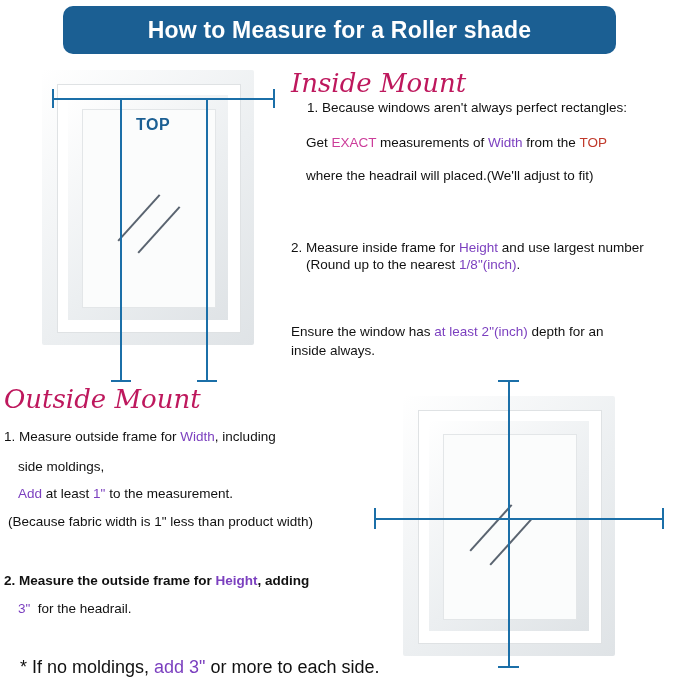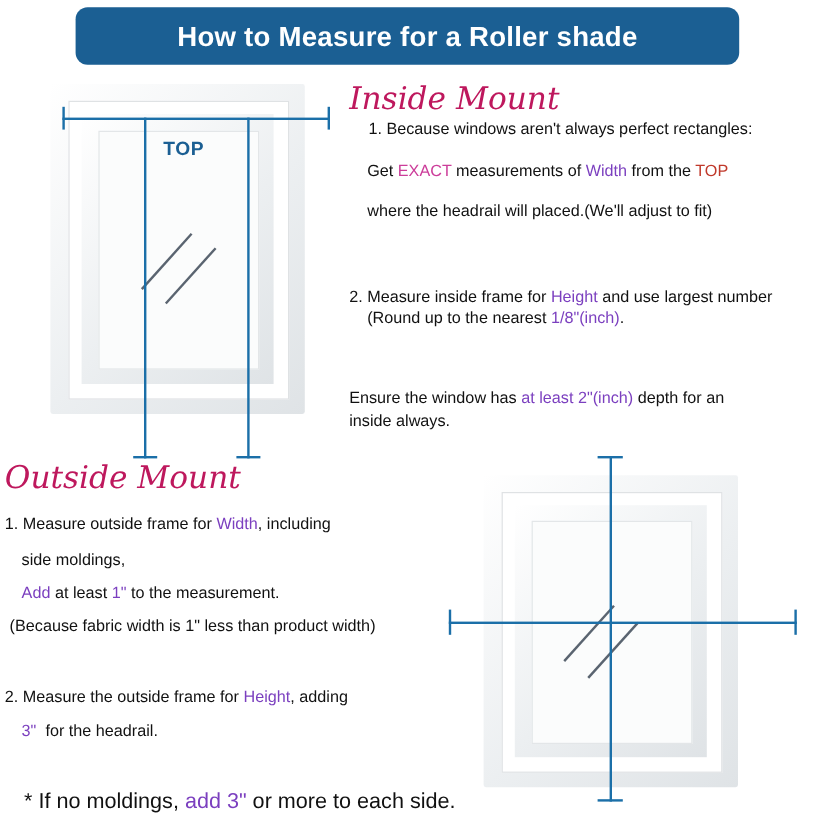--- a/index.html
+++ b/index.html
@@ -73,21 +73,21 @@
   #in-l4 { left: 291px; top: 223px; margin-top: 16px; }
   #in-l5 { left: 306px; top: 256px; }
   #in-l6 { left: 291px; top: 309px; margin-top: 14px; }
   #in-l7 { left: 291px; top: 342px; }
 
   
   #out-l1 { left: 4px; top: 428px; }
   #out-l2 { left: 18px; top: 458px; }
   #out-l3 { left: 18px; top: 485px; }
   #out-l4 { left: 8px; top: 513px; }
-  #out-l5 { left: 4px; top: 572px; }
+  #out-l5 { left: 4px; top: 572px; font-weight: bold; }
   #out-l6 { left: 18px; top: 600px; }
   #out-l7 { left: 20px; top: 659px; font-size: 18px; }
 
   
   .window {
     position: absolute;
   }
   .win-frame-mid {
     position: absolute;
     background: #ffffff;

